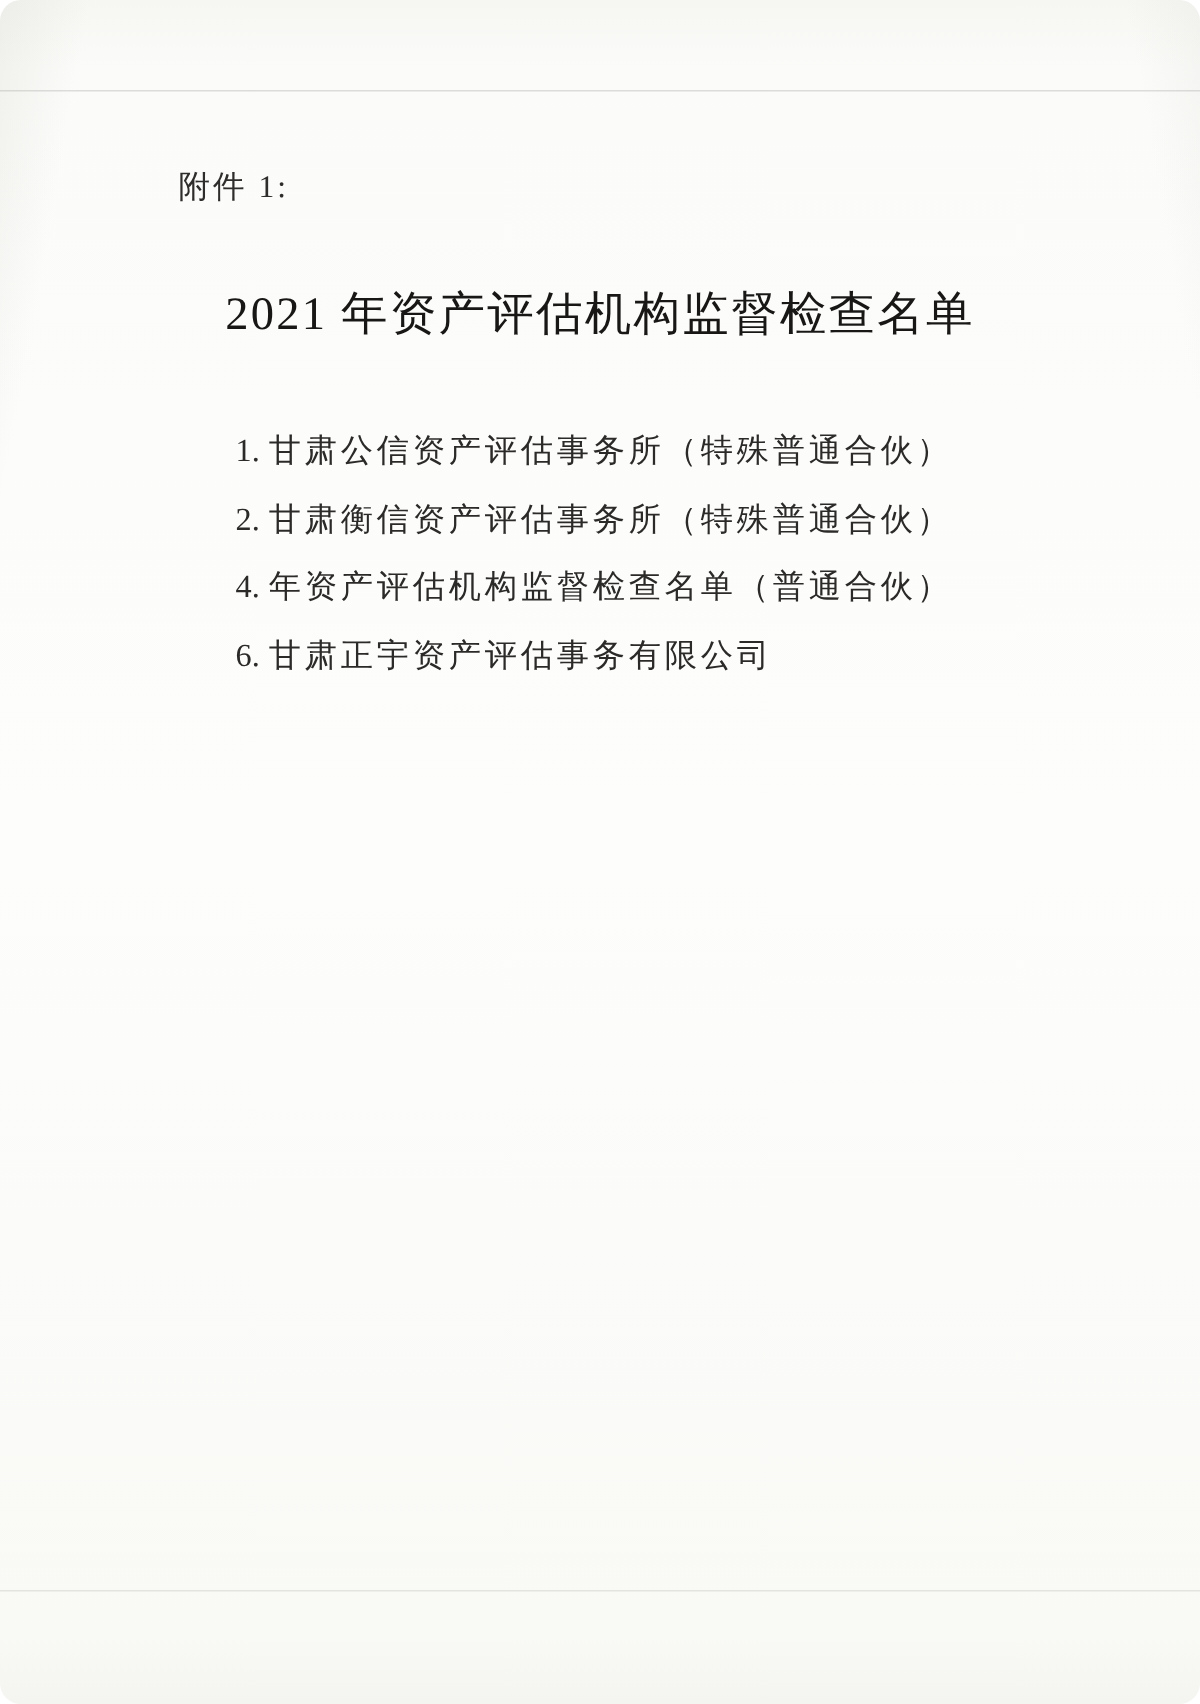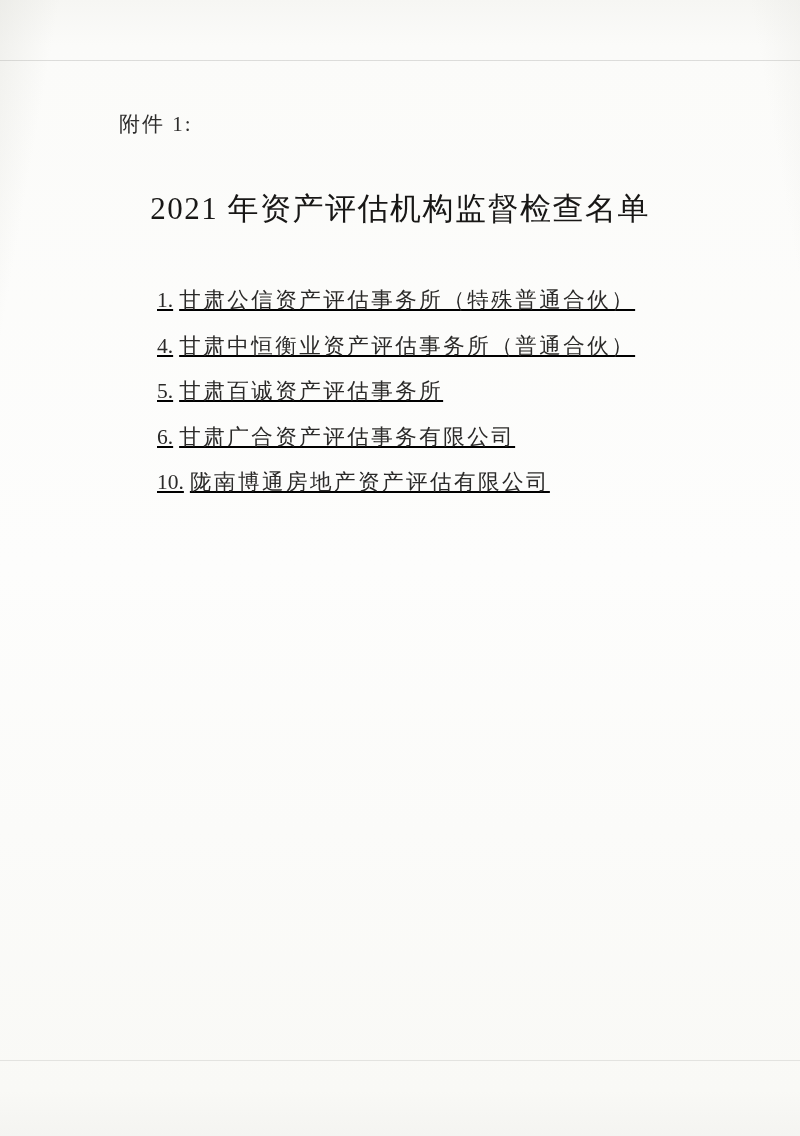--- a/index.html
+++ b/index.html
@@ -14,20 +14,21 @@
   }
   .page {
     position: relative;
     width: 800px;
     height: 1136px;
     
     background:
       linear-gradient(100deg, rgba(225,225,220,0.45) 0%, rgba(255,255,255,0) 6%),
       linear-gradient(260deg, rgba(230,230,226,0.35) 0%, rgba(255,255,255,0) 5%),
       linear-gradient(180deg, #f6f6f3 0%, #fbfbf9 4%, #fdfdfc 50%, #f9f9f6 96%, #f4f4f1 100%);
+    border-radius: 14px;
   }
   
   .scan-line {
     position: absolute;
     left: 0;
     width: 100%;
     height: 1px;
     background: rgba(170,170,168,0.38);
     pointer-events: none;
   }
@@ -54,21 +55,20 @@
     letter-spacing: 1.5px;
     color: #181716;
   }
   .agency-list {
     position: absolute;
     left: 157px;
     top: 285px;
     margin: 0;
     padding: 0;
     list-style: none;
-    text-decoration: underline;
   }
   .agency-list li {
     height: 45.5px;
     line-height: 30px;
     font-size: 21.5px;
     color: #2b2a29;
     letter-spacing: 2.5px;
     white-space: nowrap;
   }
   .agency-list .num {
@@ -85,28 +85,25 @@
 
   <div class="attachment">附件 1:</div>
 
   <h1 class="title">2021 年资产评估机构监督检查名单</h1>
 
   <ol class="agency-list">
     <li>
       <span class="num">1.</span><span class="name">甘肃公信资产评估事务所（特殊普通合伙）</span>
     </li>
     <li>
-      <span class="num">4.</span><span class="name">甘肃中恒衡业资产评估事务所（普通合伙）</span>
+      <span class="num">2.</span><span class="name">甘肃衡信资产评估事务所（特殊普通合伙）</span>
     </li>
     <li>
-      <span class="num">5.</span><span class="name">甘肃百诚资产评估事务所</span>
+      <span class="num">4.</span><span class="name">年资产评估机构监督检查名单（普通合伙）</span>
     </li>
     <li>
-      <span class="num">6.</span><span class="name">甘肃广合资产评估事务有限公司</span>
-    </li>
-    <li>
-      <span class="num">10.</span><span class="name">陇南博通房地产资产评估有限公司</span>
+      <span class="num">6.</span><span class="name">甘肃正宇资产评估事务有限公司</span>
     </li>
   </ol>
 
   <div class="scan-line bottom"></div>
 
 </div>
 
 </body></html>

